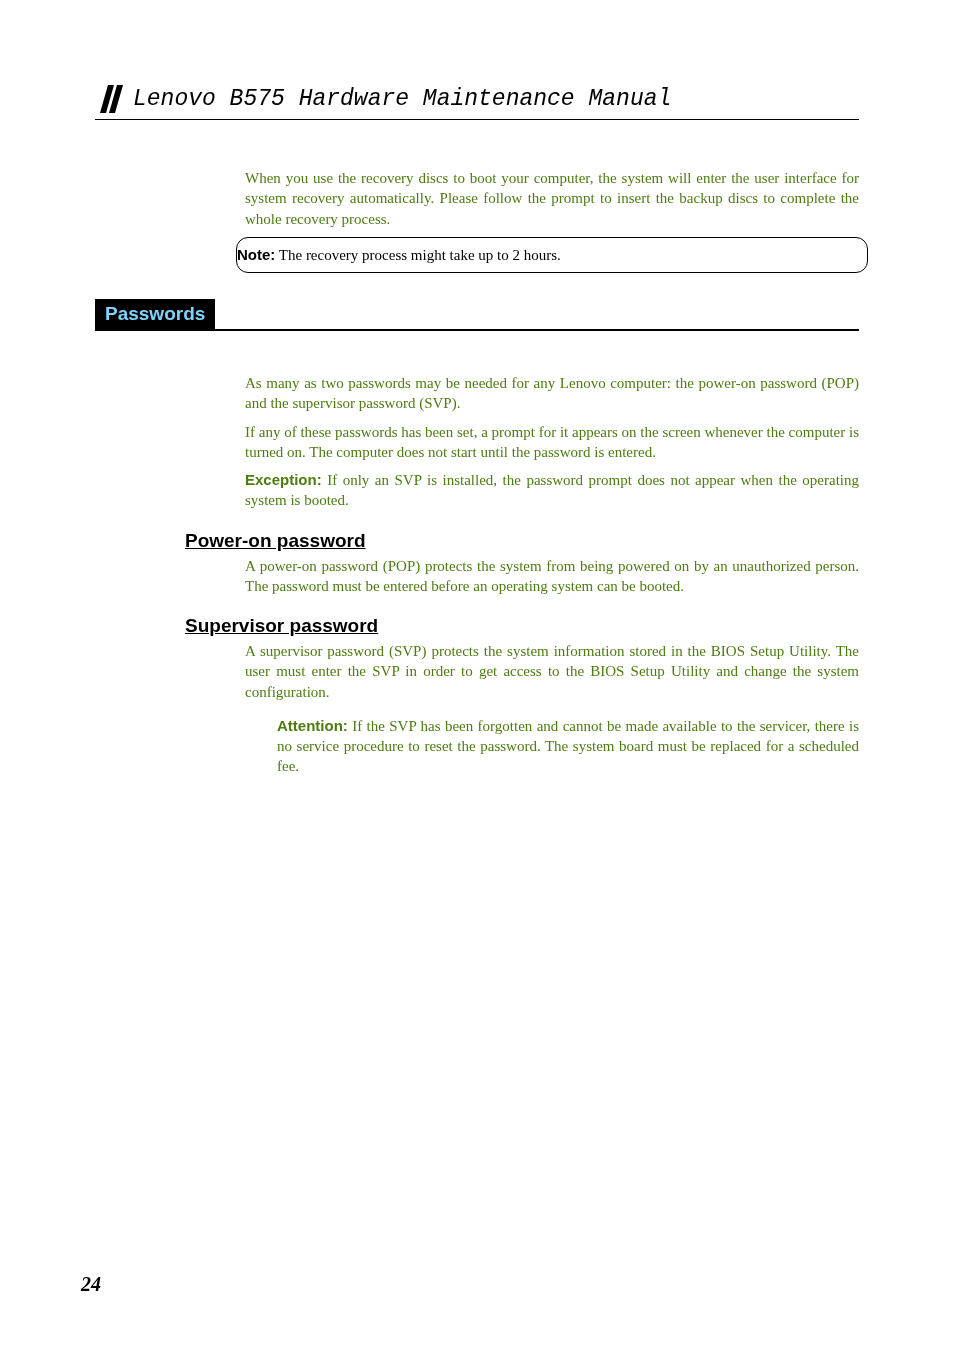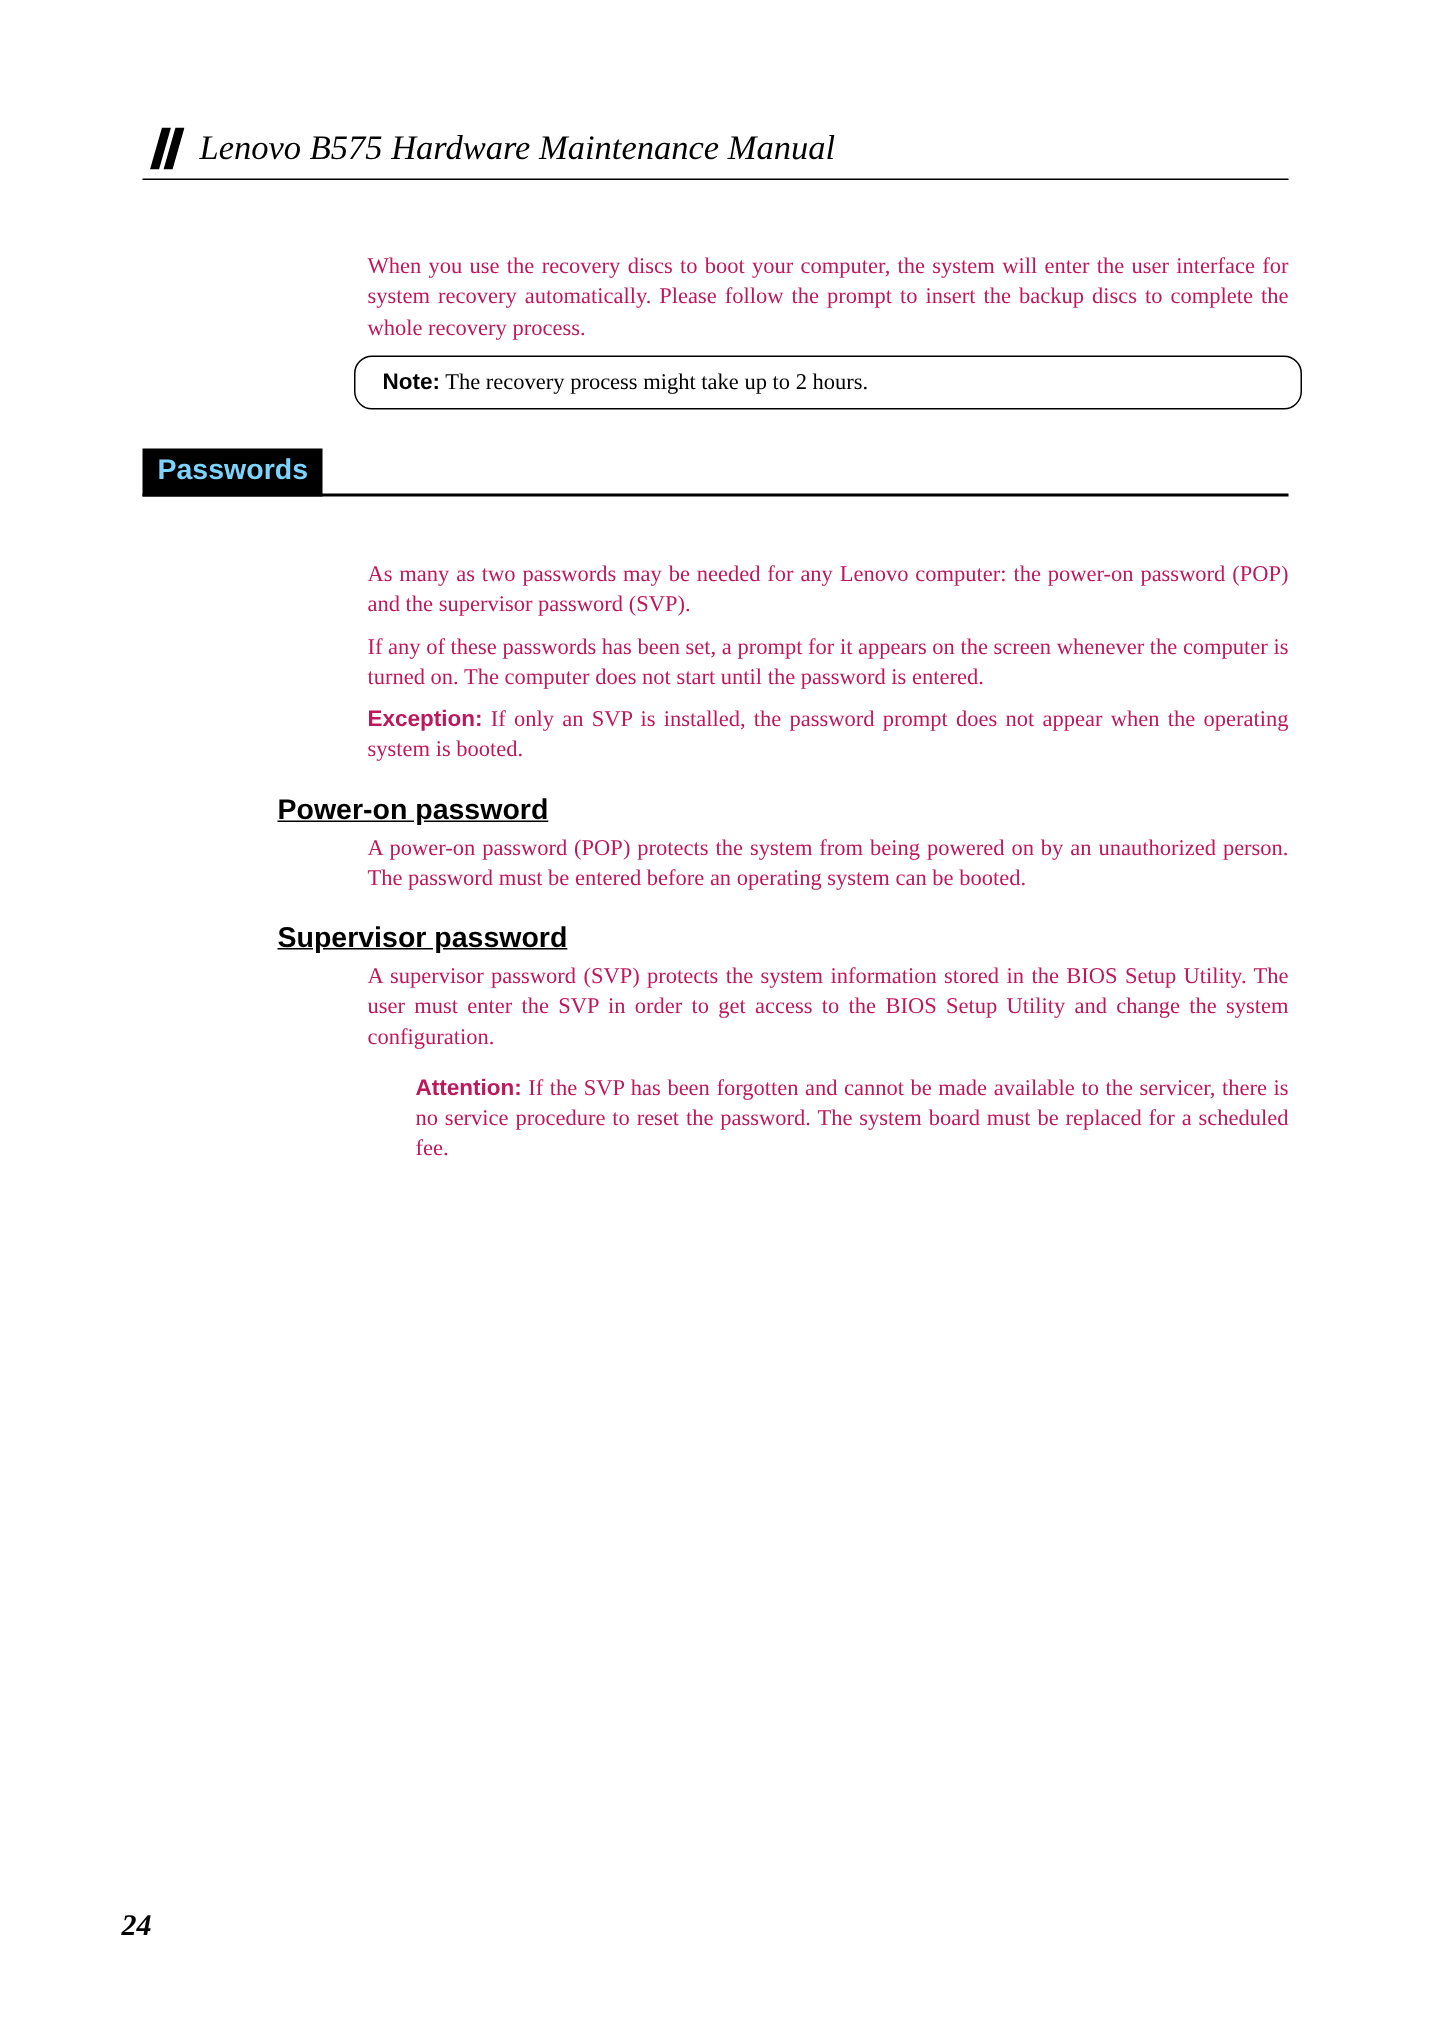--- a/index.html
+++ b/index.html
@@ -26,35 +26,36 @@
     .header-icon {
       width: 28px;
       height: 28px;
       flex-shrink: 0;
     }
     .header-title {
       font-size: 23px;
       font-style: italic;
       font-weight: normal;
       color: #000;
+      font-family: Liberation Mono, monospace;
     }
     .content {
       padding-left: 150px;
     }
     .para {
       font-size: 15px;
       line-height: 1.35;
       text-align: justify;
       margin-bottom: 8px;
-      color: #be185d;
+      color: #4d7c0f;
     }
     .note-box {
       border: 1px solid #000;
       border-radius: 12px;
-      padding: 7px 18px;
+      padding: 7px 0;
       margin-top: 8px;
       margin-bottom: 26px;
       margin-left: -9px;
       margin-right: -9px;
     }
     .note-text {
       font-size: 15px;
       line-height: 1.35;
     }
     .section-bar-wrap {

